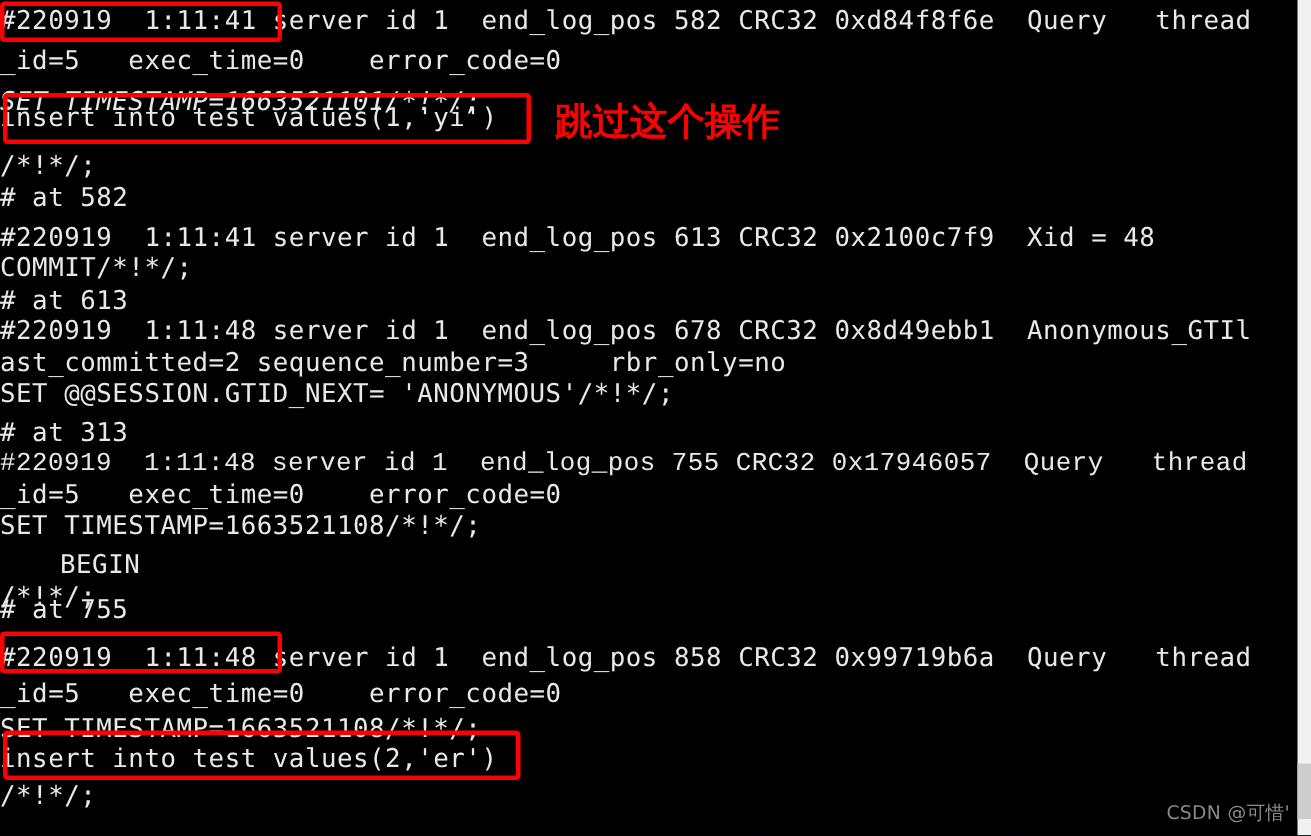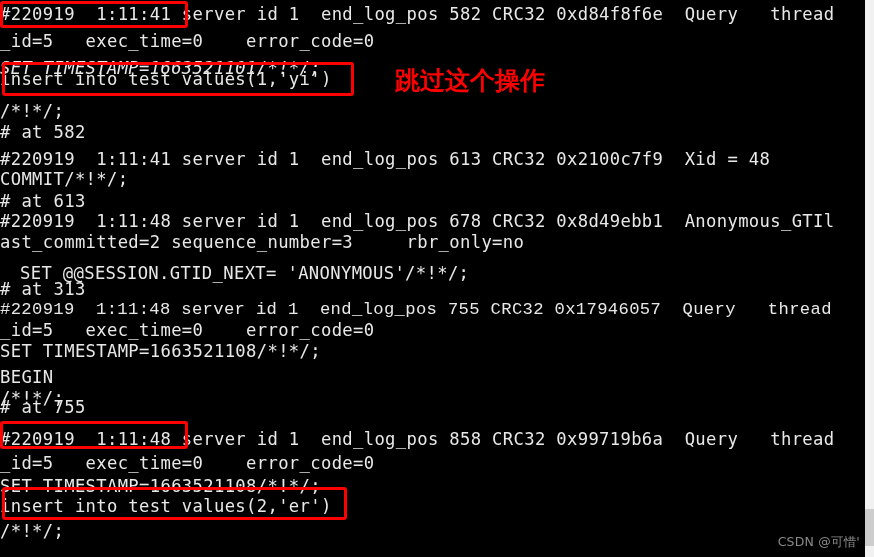--- a/index.html
+++ b/index.html
@@ -89,38 +89,38 @@
       <div class="line" style="top: 28px;">_id=5   exec_time=0    error_code=0</div>
       <div class="line" style="top: 55px; font-style: italic;">SET TIMESTAMP=1663521101/*!*/;</div>
       <div class="line" style="top: 66px;">insert into test values(1,'yi')</div>
       <div class="line" style="top: 98px;">/*!*/;</div>
       <div class="line" style="top: 119px;"># at 582</div>
       <div class="line" style="top: 146px;">#220919  1:11:41 server id 1  end_log_pos 613 CRC32 0x2100c7f9  Xid = 48</div>
       <div class="line" style="top: 166px;">COMMIT/*!*/;</div>
       <div class="line" style="top: 188px; text-align: center;"># at 613</div>
       <div class="line" style="top: 208px;">#220919  1:11:48 server id 1  end_log_pos 678 CRC32 0x8d49ebb1  Anonymous_GTIl</div>
       <div class="line" style="top: 229px;">ast_committed=2 sequence_number=3     rbr_only=no</div>
-      <div class="line" style="top: 260px; margin-left: 20px;">SET @@SESSION.GTID_NEXT= 'ANONYMOUS'/*!*/;</div>
+      <div class="line" style="top: 250px;">SET @@SESSION.GTID_NEXT= 'ANONYMOUS'/*!*/;</div>
       <div class="line" style="top: 276px;"># at 313</div>
       <div class="line" style="top: 296px; font-family: Liberation Mono, monospace;">#220919  1:11:48 server id 1  end_log_pos 755 CRC32 0x17946057  Query   thread</div>
       <div class="line" style="top: 317px;">_id=5   exec_time=0    error_code=0</div>
       <div class="line" style="top: 338px;">SET TIMESTAMP=1663521108/*!*/;</div>
-      <div class="line" style="top: 364px;">BEGIN</div>
+      <div class="line" style="top: 364px; margin-left: 40px;">BEGIN</div>
       <div class="line" style="top: 385px;">/*!*/;</div>
       <div class="line" style="top: 394px;"># at 755</div>
       <div class="line" style="top: 426px;">#220919  1:11:48 server id 1  end_log_pos 858 CRC32 0x99719b6a  Query   thread</div>
       <div class="line" style="top: 450px;">_id=5   exec_time=0    error_code=0</div>
       <div class="line" style="top: 473px;">SET TIMESTAMP=1663521108/*!*/;</div>
       <div class="line" style="top: 493px;">insert into test values(2,'er')</div>
       <div class="line" style="top: 518px;">/*!*/;</div>
       <div class="redbox" style="left: 0px; top: 1px; width: 188px; height: 27px; border-color: rgb(255, 0, 0);"></div>
       <div class="redbox" style="left: 2px; top: 62px; width: 352px; height: 34px; border-color: rgb(255, 0, 0);"></div>
       <div class="redbox" style="left: 0px; top: 421px; width: 188px; height: 28px; border-color: rgb(255, 0, 0);"></div>
       <div class="redbox" style="left: 2px; top: 487px; width: 345px; height: 33px; border-color: rgb(255, 0, 0);"></div>
-      <div class="annot-cn" style="left: 370px; top: 67px; color: rgb(255, 0, 0); margin-left: 25px;">跳过这个操作</div>
+      <div class="annot-cn" style="left: 370px; top: 67px; color: rgb(255, 0, 0);">跳过这个操作</div>
     </div>
 
   <div id="scrollbar-track" style="background: rgb(241, 241, 241);">
     <div id="scrollbar-thumb" style="background: rgb(205, 205, 205);"></div>
   </div>
 
   <div id="watermark">CSDN @可惜'</div>
 
 </div>
 

